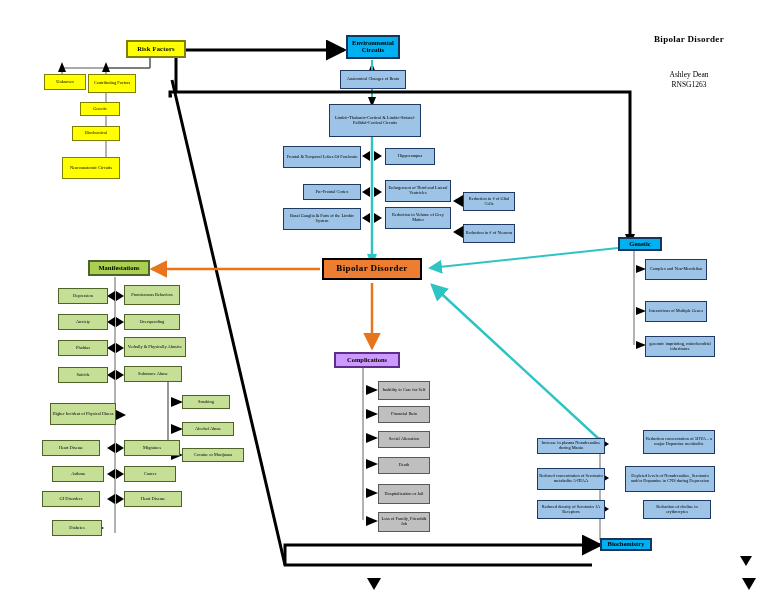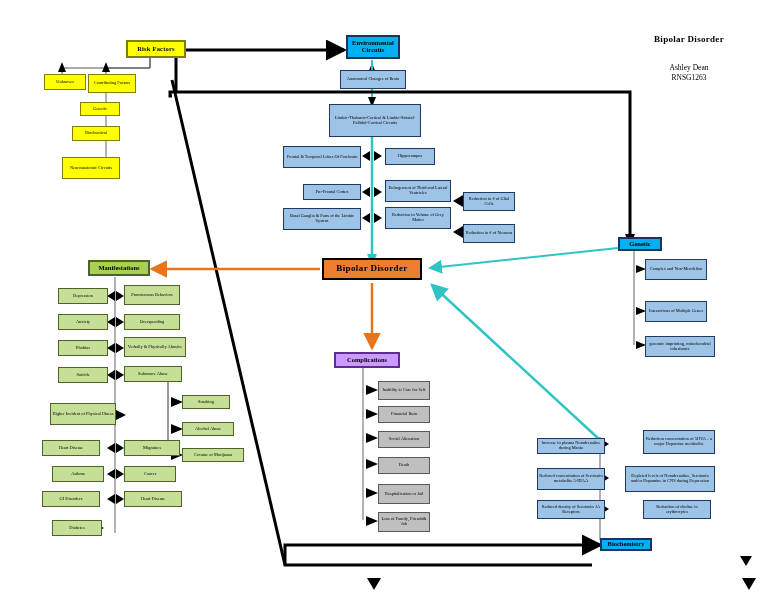--- a/index.html
+++ b/index.html
@@ -155,21 +155,21 @@
         <path d="M609 509 L601 504 L601 514 z"></path>
     </g>
 
     <path d="M742 578 L756 578 L749 590 z" fill="#000"></path>
     <path d="M740 556 L752 556 L746 566 z" fill="#000"></path>
     <path d="M367 578 L381 578 L374 590 z" fill="#000"></path>
   </svg>
 
   <div class="titleblk" style="left:614px;top:34px;width:150px;">
     <div class="t-main">Bipolar Disorder</div>
-    <div class="t-sub" style="margin-top:19px;">Ashley Dean</div>
+    <div class="t-sub" style="margin-top:26px;">Ashley Dean</div>
     <div class="t-sub">RNSG1263</div>
   </div>
 
   <div class="node yellow-hdr" style="left:126px;top:40px;width:60px;height:18px;">
     <span>Risk Factors</span>
     </div>
 
   <div class="node yellow f5" style="left:44px;top:74px;width:42px;height:16px;">
     <span>Unknown</span>
     </div>

